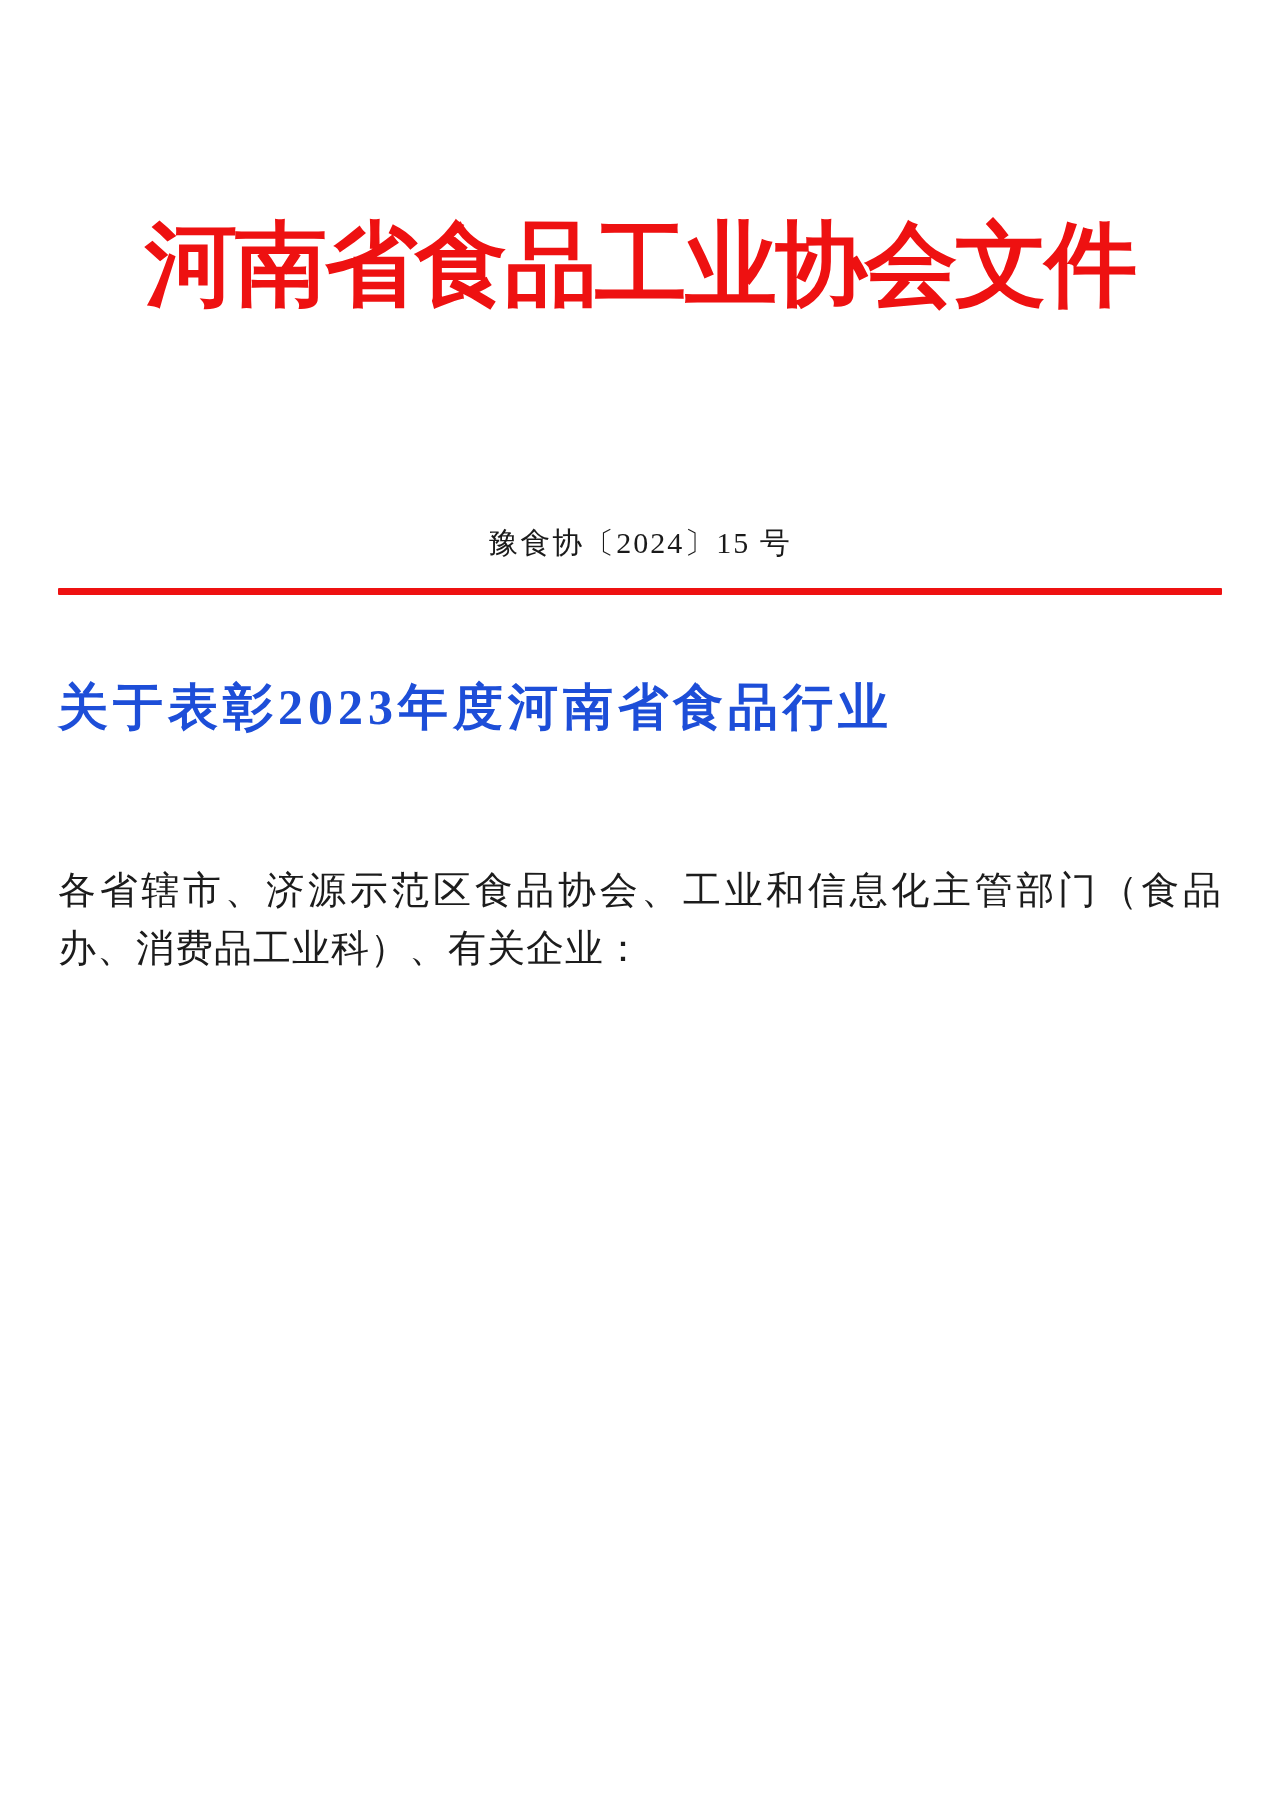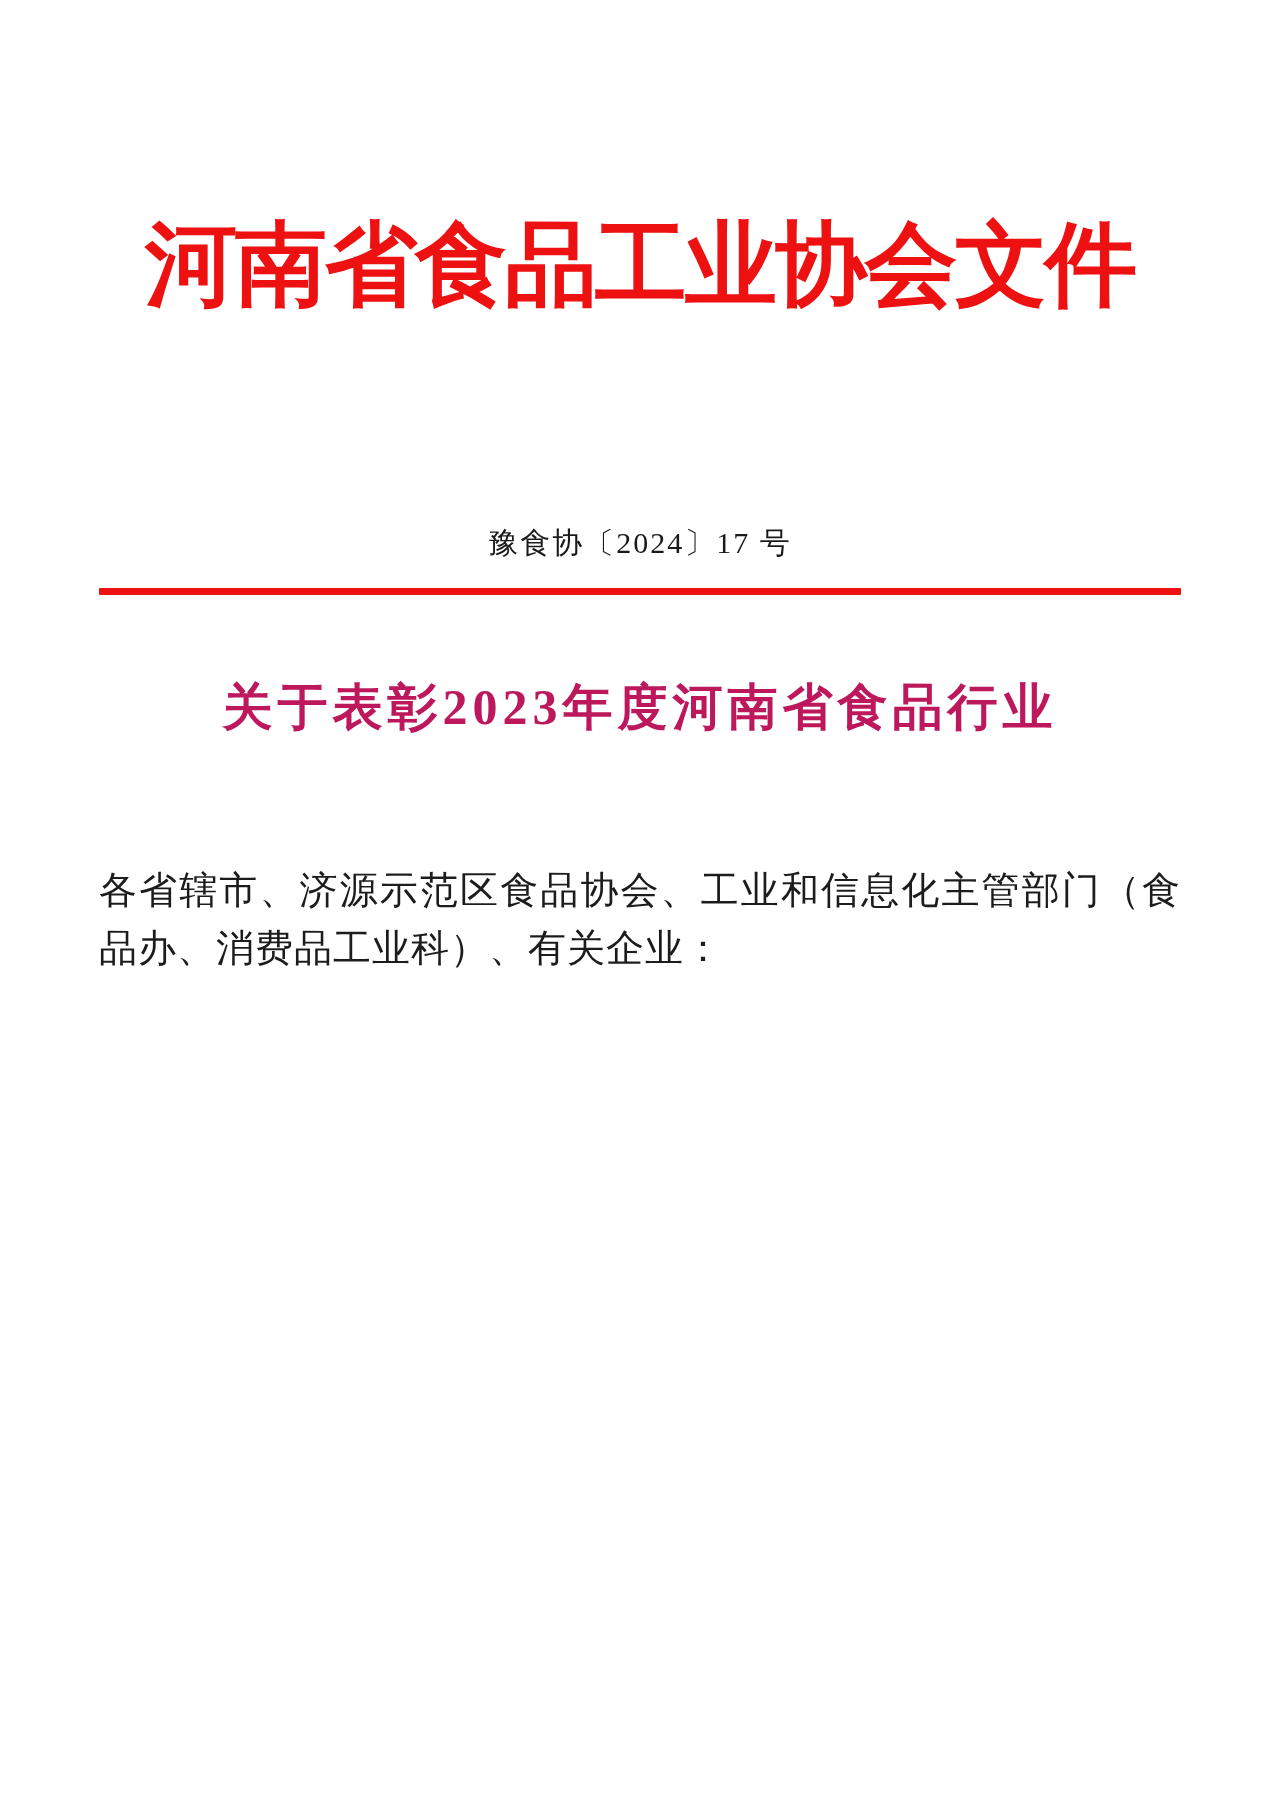--- a/index.html
+++ b/index.html
@@ -7,21 +7,21 @@
     padding: 0;
     background: #ffffff;
   }
   .page {
     position: relative;
     width: 1280px;
     height: 1810px;
     margin: 0 auto;
     background: #ffffff;
     box-sizing: border-box;
-    padding: 0 99px;
+    padding: 0 58px;
     overflow: hidden;
     font-family: "Liberation Serif", "DejaVu Serif", serif;
     color: #161616;
   }
   .org-title {
     margin-top: 206px;
     text-align: center;
     font-size: 92px;
     line-height: 1.3;
     font-weight: bold;
@@ -39,26 +39,25 @@
   }
   .red-rule {
     margin-top: 24px;
     width: 100%;
     height: 7px;
     background: var(--accent-red, #ee1111);
     border-radius: 1px;
   }
   .doc-title {
     margin: 74px 0 0 0;
-    text-align: center;
     font-weight: bold;
     font-size: 50px;
     line-height: 76px;
     letter-spacing: 5px;
-    color: #be185d;
+    color: #1d4ed8;
   }
   .doc-title .t-line {
     display: block;
   }
   .body-text {
     margin-top: 116px;
     font-size: 38px;
     line-height: 58px;
     text-align: justify;
     letter-spacing: 1px;
@@ -71,21 +70,21 @@
     text-indent: 2em;
   }
 </style>
 </head>
 <body>
 
 <div class="page">
 
   <div class="org-title">河南省食品工业协会文件</div>
 
-  <div class="doc-number">豫食协〔2024〕17 号</div>
+  <div class="doc-number">豫食协〔2024〕15 号</div>
 
   <div class="red-rule"></div>
 
   <h1 class="doc-title">
     <span class="t-line">关于表彰2023年度河南省食品行业</span>
   </h1>
 
   <div class="body-text">
     <p class="salutation">各省辖市、济源示范区食品协会、工业和信息化主管部门（食品办、消费品工业科）、有关企业：</p>
   </div>

